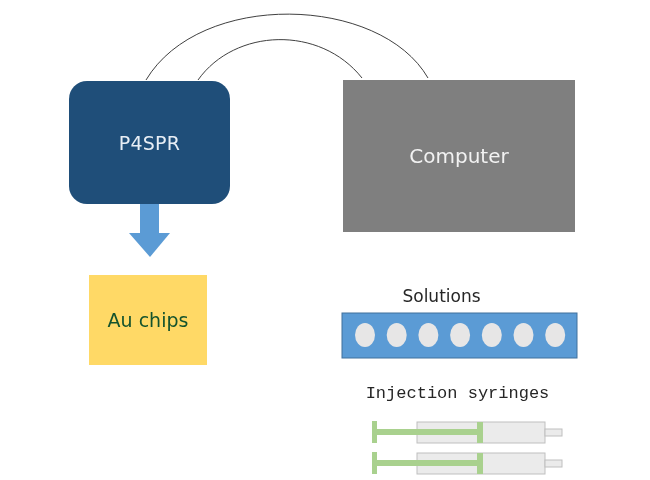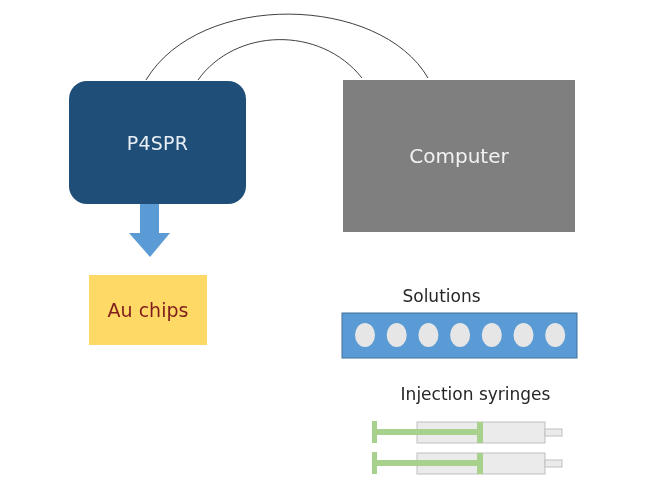--- a/index.html
+++ b/index.html
@@ -1,28 +1,28 @@
 <!DOCTYPE html>
 <html><head>
 <meta charset="utf-8">
 <style>
   html, body { margin:0; padding:0; background:#ffffff; }
   body { width:650px; height:480px; position:relative; overflow:hidden;
          font-family:"DejaVu Sans", sans-serif; }
   .abs { position:absolute; }
-  #p4spr { left:69px; top:81px; width:177px; height:123px; background:#1f4e79;
+  #p4spr { left:69px; top:81px; width:161px; height:123px; background:#1f4e79;
            border-radius:18px; color:#e8eef5; font-size:19px;
            display:flex; align-items:center; justify-content:center; letter-spacing:0.2px; }
   #computer { left:343px; top:80px; width:232px; height:152px; background:#7f7f7f;
               color:#f2f2f2; font-size:20px; display:flex; align-items:center; justify-content:center; }
-  #auchips { left:89px; top:275px; width:118px; height:70px; background:#ffd966;
-             color:#7f1d1d; font-size:19px; display:flex; align-items:center; justify-content:center; }
+  #auchips { left:89px; top:275px; width:118px; height:90px; background:#ffd966;
+             color:#14532d; font-size:19px; display:flex; align-items:center; justify-content:center; }
   .label { color:#262626; font-size:17px; text-align:center; }
   #solutions-label { left:324px; top:286px; width:235px; }
-  #syringes-label { left:358px; top:384px; width:235px; }
+  #syringes-label { left:340px; top:384px; width:235px;font-family:Liberation Mono, monospace; }
   svg { position:absolute; left:0; top:0; }
 </style>
 </head>
 <body>
 
 <svg id="lines" width="650" height="480">
   <path d="M146,80 C200,-10 380,-5 428,78" fill="none" stroke="#404040" stroke-width="1"></path>
   <path d="M198,80 C235,28 320,25 362,78" fill="none" stroke="#404040" stroke-width="1"></path>
   <g>
     <rect x="140" y="188" width="19" height="45" fill="#5b9bd5"></rect>

